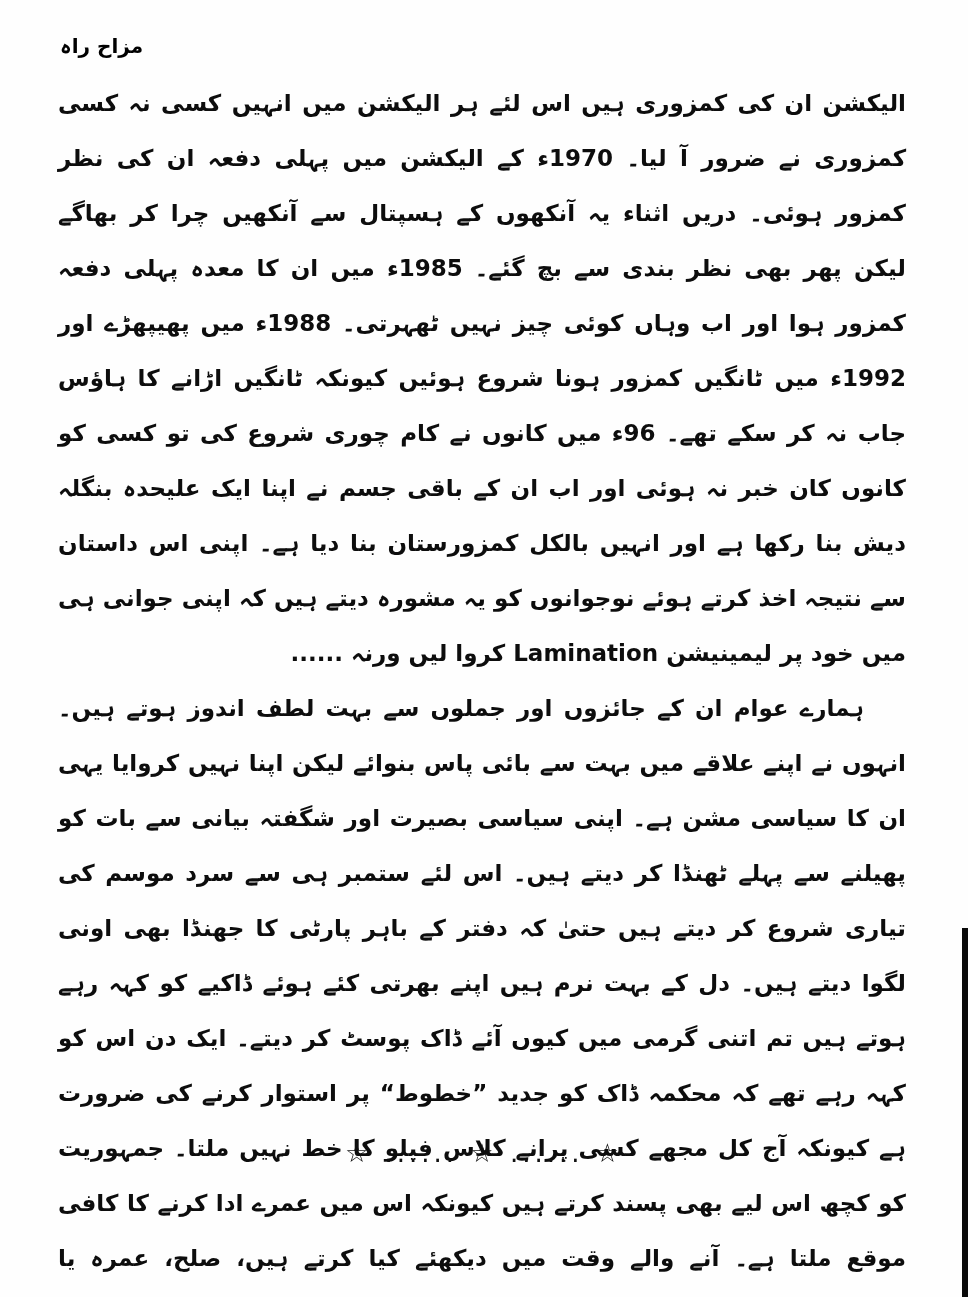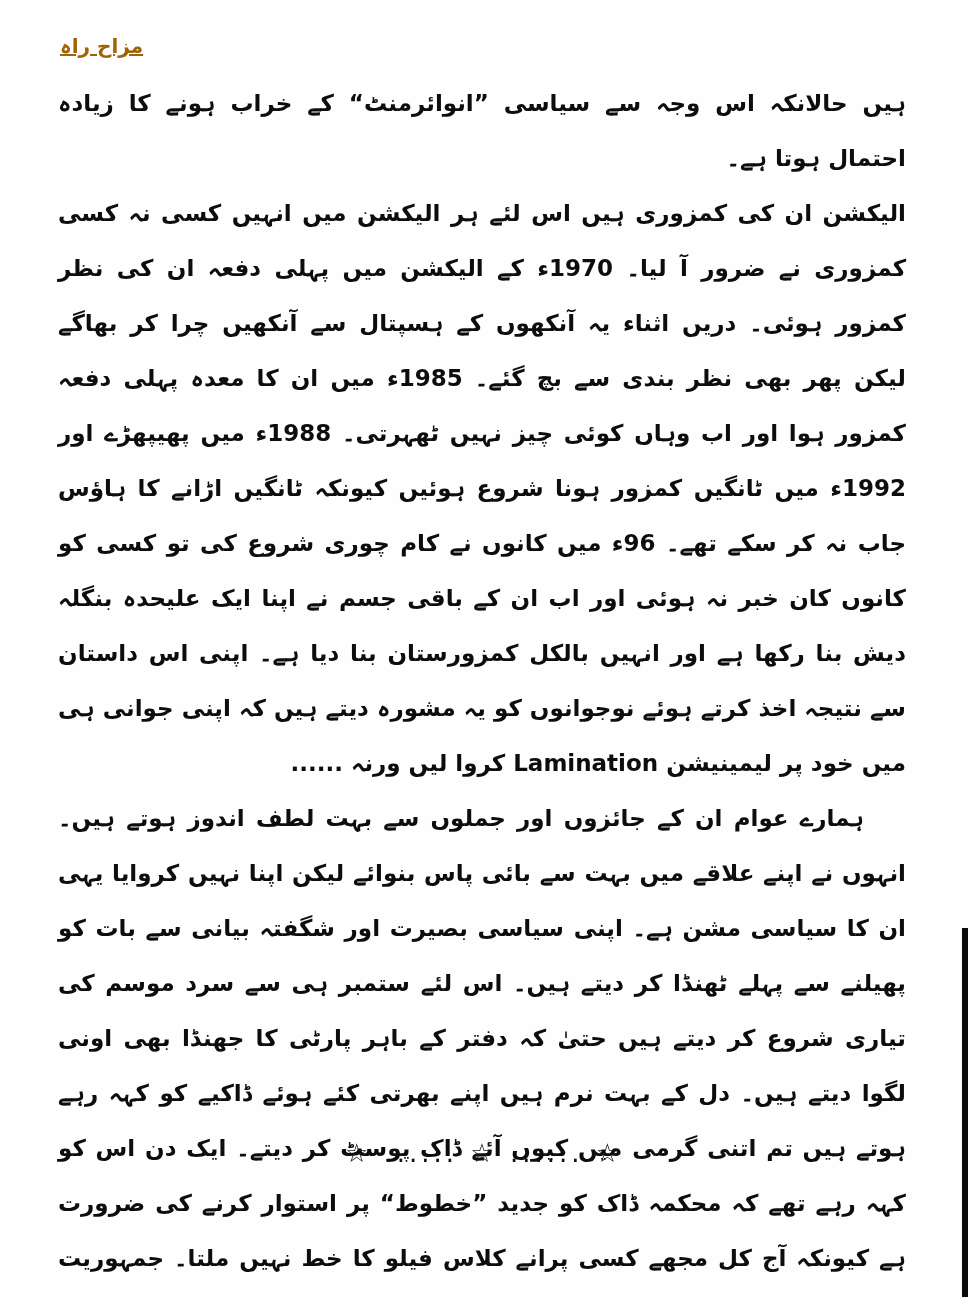--- a/index.html
+++ b/index.html
@@ -17,22 +17,21 @@
     inset: 0;
     background: #fefefe;
   }
   .running-header {
     position: absolute;
     top: 34px;
     left: 60px;
     direction: rtl;
     font-size: 20px;
     font-weight: bold;
-    color: #a16207;
-    text-decoration: underline;
+    color: #000000;
   }
   .body-text {
     position: absolute;
     top: 76px;
     right: 62px;
     left: 58px;
     direction: rtl;
     unicode-bidi: plaintext;
     text-align: justify;
     font-size: 23px;
@@ -63,21 +62,20 @@
   }
 </style>
 </head>
 <body>
 
 <div class="page">
 
   <div class="running-header">مزاح راہ</div>
 
   <div class="body-text">
-    <p class="para">ہیں حالانکہ اس وجہ سے سیاسی ”انوائرمنٹ“ کے خراب ہونے کا زیادہ احتمال ہوتا ہے۔</p>
     <p class="para">الیکشن ان کی کمزوری ہیں اس لئے ہر الیکشن میں انہیں کسی نہ کسی کمزوری نے ضرور آ لیا۔ 1970ء کے الیکشن میں پہلی دفعہ ان کی نظر کمزور ہوئی۔ دریں اثناء یہ آنکھوں کے ہسپتال سے آنکھیں چرا کر بھاگے لیکن پھر بھی نظر بندی سے بچ گئے۔ 1985ء میں ان کا معدہ پہلی دفعہ کمزور ہوا اور اب وہاں کوئی چیز نہیں ٹھہرتی۔ 1988ء میں پھیپھڑے اور 1992ء میں ٹانگیں کمزور ہونا شروع ہوئیں کیونکہ ٹانگیں اڑانے کا ہاؤس جاب نہ کر سکے تھے۔ 96ء میں کانوں نے کام چوری شروع کی تو کسی کو کانوں کان خبر نہ ہوئی اور اب ان کے باقی جسم نے اپنا ایک علیحدہ بنگلہ دیش بنا رکھا ہے اور انہیں بالکل کمزورستان بنا دیا ہے۔ اپنی اس داستان سے نتیجہ اخذ کرتے ہوئے نوجوانوں کو یہ مشورہ دیتے ہیں کہ اپنی جوانی ہی میں خود پر لیمینیشن Lamination کروا لیں ورنہ ......</p>
     <p class="para indent-first">ہمارے عوام ان کے جائزوں اور جملوں سے بہت لطف اندوز ہوتے ہیں۔ انہوں نے اپنے علاقے میں بہت سے بائی پاس بنوائے لیکن اپنا نہیں کروایا یہی ان کا سیاسی مشن ہے۔ اپنی سیاسی بصیرت اور شگفتہ بیانی سے بات کو پھیلنے سے پہلے ٹھنڈا کر دیتے ہیں۔ اس لئے ستمبر ہی سے سرد موسم کی تیاری شروع کر دیتے ہیں حتیٰ کہ دفتر کے باہر پارٹی کا جھنڈا بھی اونی لگوا دیتے ہیں۔ دل کے بہت نرم ہیں اپنے بھرتی کئے ہوئے ڈاکیے کو کہہ رہے ہوتے ہیں تم اتنی گرمی میں کیوں آئے ڈاک پوسٹ کر دیتے۔ ایک دن اس کو کہہ رہے تھے کہ محکمہ ڈاک کو جدید ”خطوط“ پر استوار کرنے کی ضرورت ہے کیونکہ آج کل مجھے کسی پرانے کلاس فیلو کا خط نہیں ملتا۔ جمہوریت کو کچھ اس لیے بھی پسند کرتے ہیں کیونکہ اس میں عمرے ادا کرنے کا کافی موقع ملتا ہے۔ آنے والے وقت میں دیکھئے کیا کرتے ہیں، صلح، عمرہ یا انتظار۔</p>
   </div>
 
   <div class="stars-divider">☆ ...... ☆ ...... ☆</div>
 
   <div class="edge-artifact"></div>
 
 </div>
 

